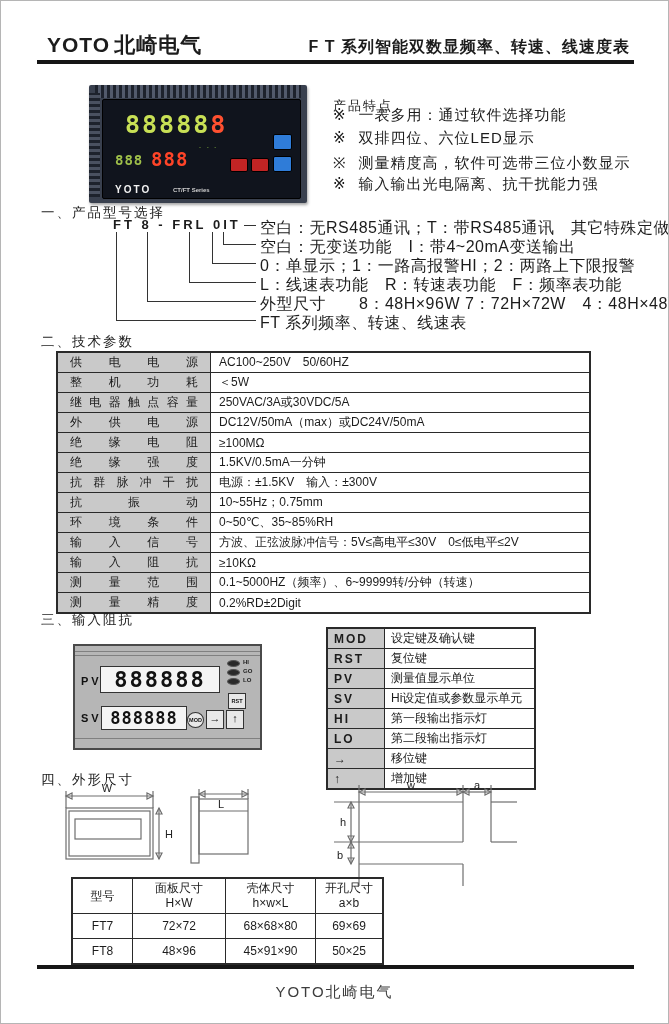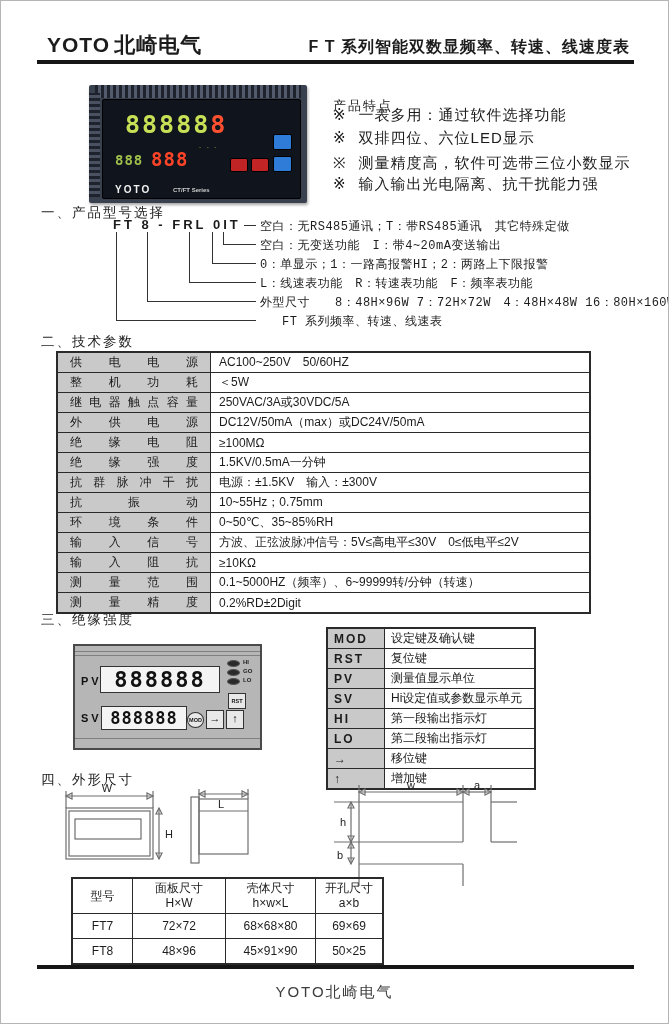--- a/index.html
+++ b/index.html
@@ -39,21 +39,21 @@
   
   .feat-head{left:332px;top:96px;font-size:13px;letter-spacing:2px;}
   .feat-item{left:332px;font-size:15px;letter-spacing:1px;white-space:nowrap;}
   .feat-item .bullet{margin-right:12px;}
 
   
   .sec-head{left:40px;font-size:13.5px;letter-spacing:2px;}
 
   
   .mcode{font-size:13px;font-weight:bold;letter-spacing:3px;white-space:pre;}
-  .mline{font-size:12px;letter-spacing:.5px;white-space:nowrap;font-family:Liberation Mono, monospace;}
+  .mline{font-size:16px;letter-spacing:.5px;white-space:nowrap;}
   .vline{width:1px;background:#333;}
   .hline{height:1px;background:#333;}
 
   
   table{border-collapse:collapse;}
   .tech-table{left:55px;top:350px;width:535px;table-layout:fixed;}
   .tech-table td{border:1px solid #2a2a2a;font-size:12px;height:19px;padding:0 8px;white-space:nowrap;overflow:hidden;}
   .tech-table td.lab{width:128px;background:#c9c9c9;text-align:justify;text-align-last:justify;padding:0 12px;}
   .tech-table{border:2px solid #2a2a2a;}
 
@@ -133,21 +133,21 @@
   <div class="abs vline" style="left:146px;top:231px;height:69px;"></div>
   <div class="abs hline" style="left:146px;top:300px;width:109px;"></div>
   <div class="abs vline" style="left:115px;top:231px;height:88px;"></div>
   <div class="abs hline" style="left:115px;top:319px;width:140px;"></div>
 
   <div class="abs mline" style="left:259px;top:217px;">空白：无RS485通讯；T：带RS485通讯　其它特殊定做</div>
   <div class="abs mline" style="left:259px;top:236px;">空白：无变送功能　I：带4~20mA变送输出</div>
   <div class="abs mline" style="left:259px;top:255px;">0：单显示；1：一路高报警HI；2：两路上下限报警</div>
   <div class="abs mline" style="left:259px;top:274px;">L：线速表功能　R：转速表功能　F：频率表功能</div>
   <div class="abs mline" style="left:259px;top:293px;">外型尺寸　　8：48H×96W 7：72H×72W　4：48H×48W 16：80H×160W</div>
-  <div class="abs mline" style="left:259px;top:312px;margin-left:22px;">FT 系列频率、转速、线速表</div>
+  <div class="abs mline" style="left:259px;top:312px;">FT 系列频率、转速、线速表</div>
 
   <div class="abs sec-head" style="top:332px;">二、技术参数</div>
   <table class="abs tech-table">
     <tbody>
         <tr>
           <td class="lab">供电电源</td>
           <td>AC100~250V　50/60HZ</td>
         </tr>
     <tr>
           <td class="lab">整机功耗</td>
@@ -193,21 +193,21 @@
           <td class="lab">测量范围</td>
           <td>0.1~5000HZ（频率）、6~99999转/分钟（转速）</td>
         </tr>
     <tr>
           <td class="lab">测量精度</td>
           <td>0.2%RD±2Digit</td>
         </tr>
   </tbody>
     </table>
 
-  <div class="abs sec-head" style="top:610px;">三、绝缘强度</div>
+  <div class="abs sec-head" style="top:610px;">三、输入阻抗</div>
 
   <div class="abs panel">
     <div class="abs pline" style="top:5px;"></div>
     <div class="abs pline" style="top:9px;"></div>
     <div class="abs pline" style="top:92px;"></div>
     <div class="abs pv-label" style="left:6px;top:29px;">PV</div>
     <div class="abs pdisp" style="left:25px;top:20px;width:118px;height:25px;font-size:22px;line-height:25px;letter-spacing:2px;">888888</div>
     <div class="abs led" style="left:152px;top:14px;"></div>
     <div class="abs led" style="left:152px;top:23px;"></div>
     <div class="abs led" style="left:152px;top:32px;"></div>

